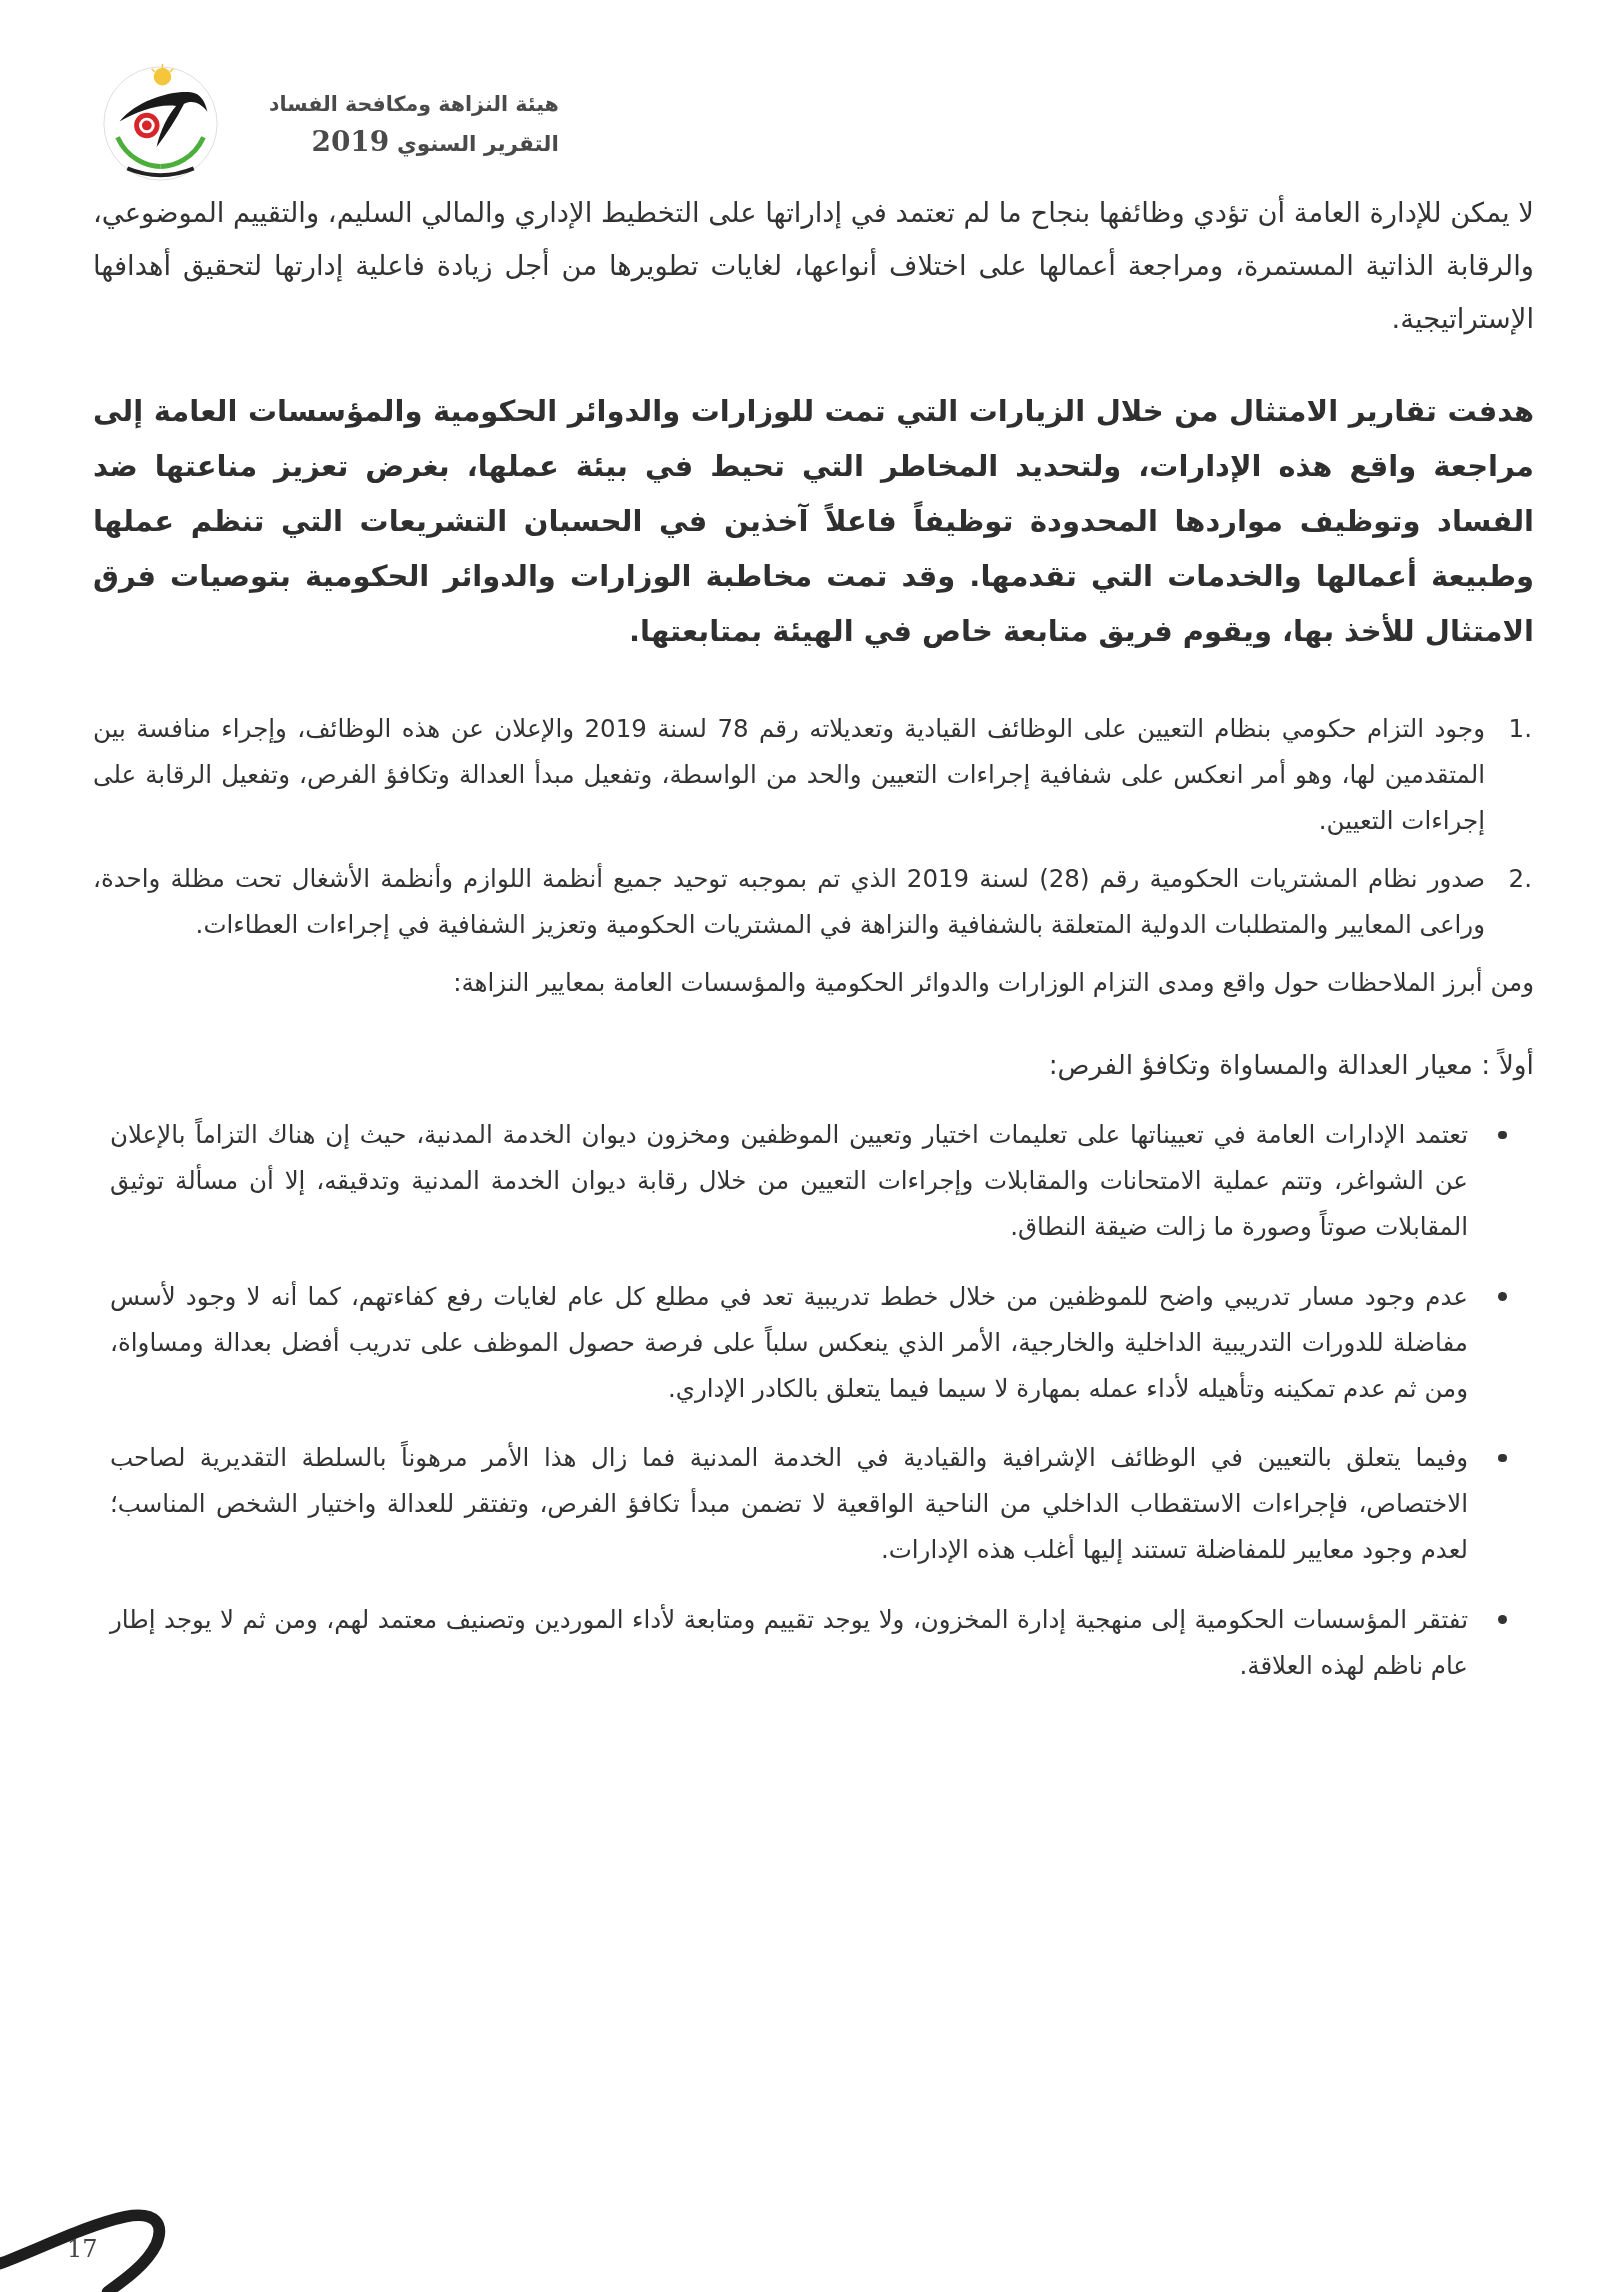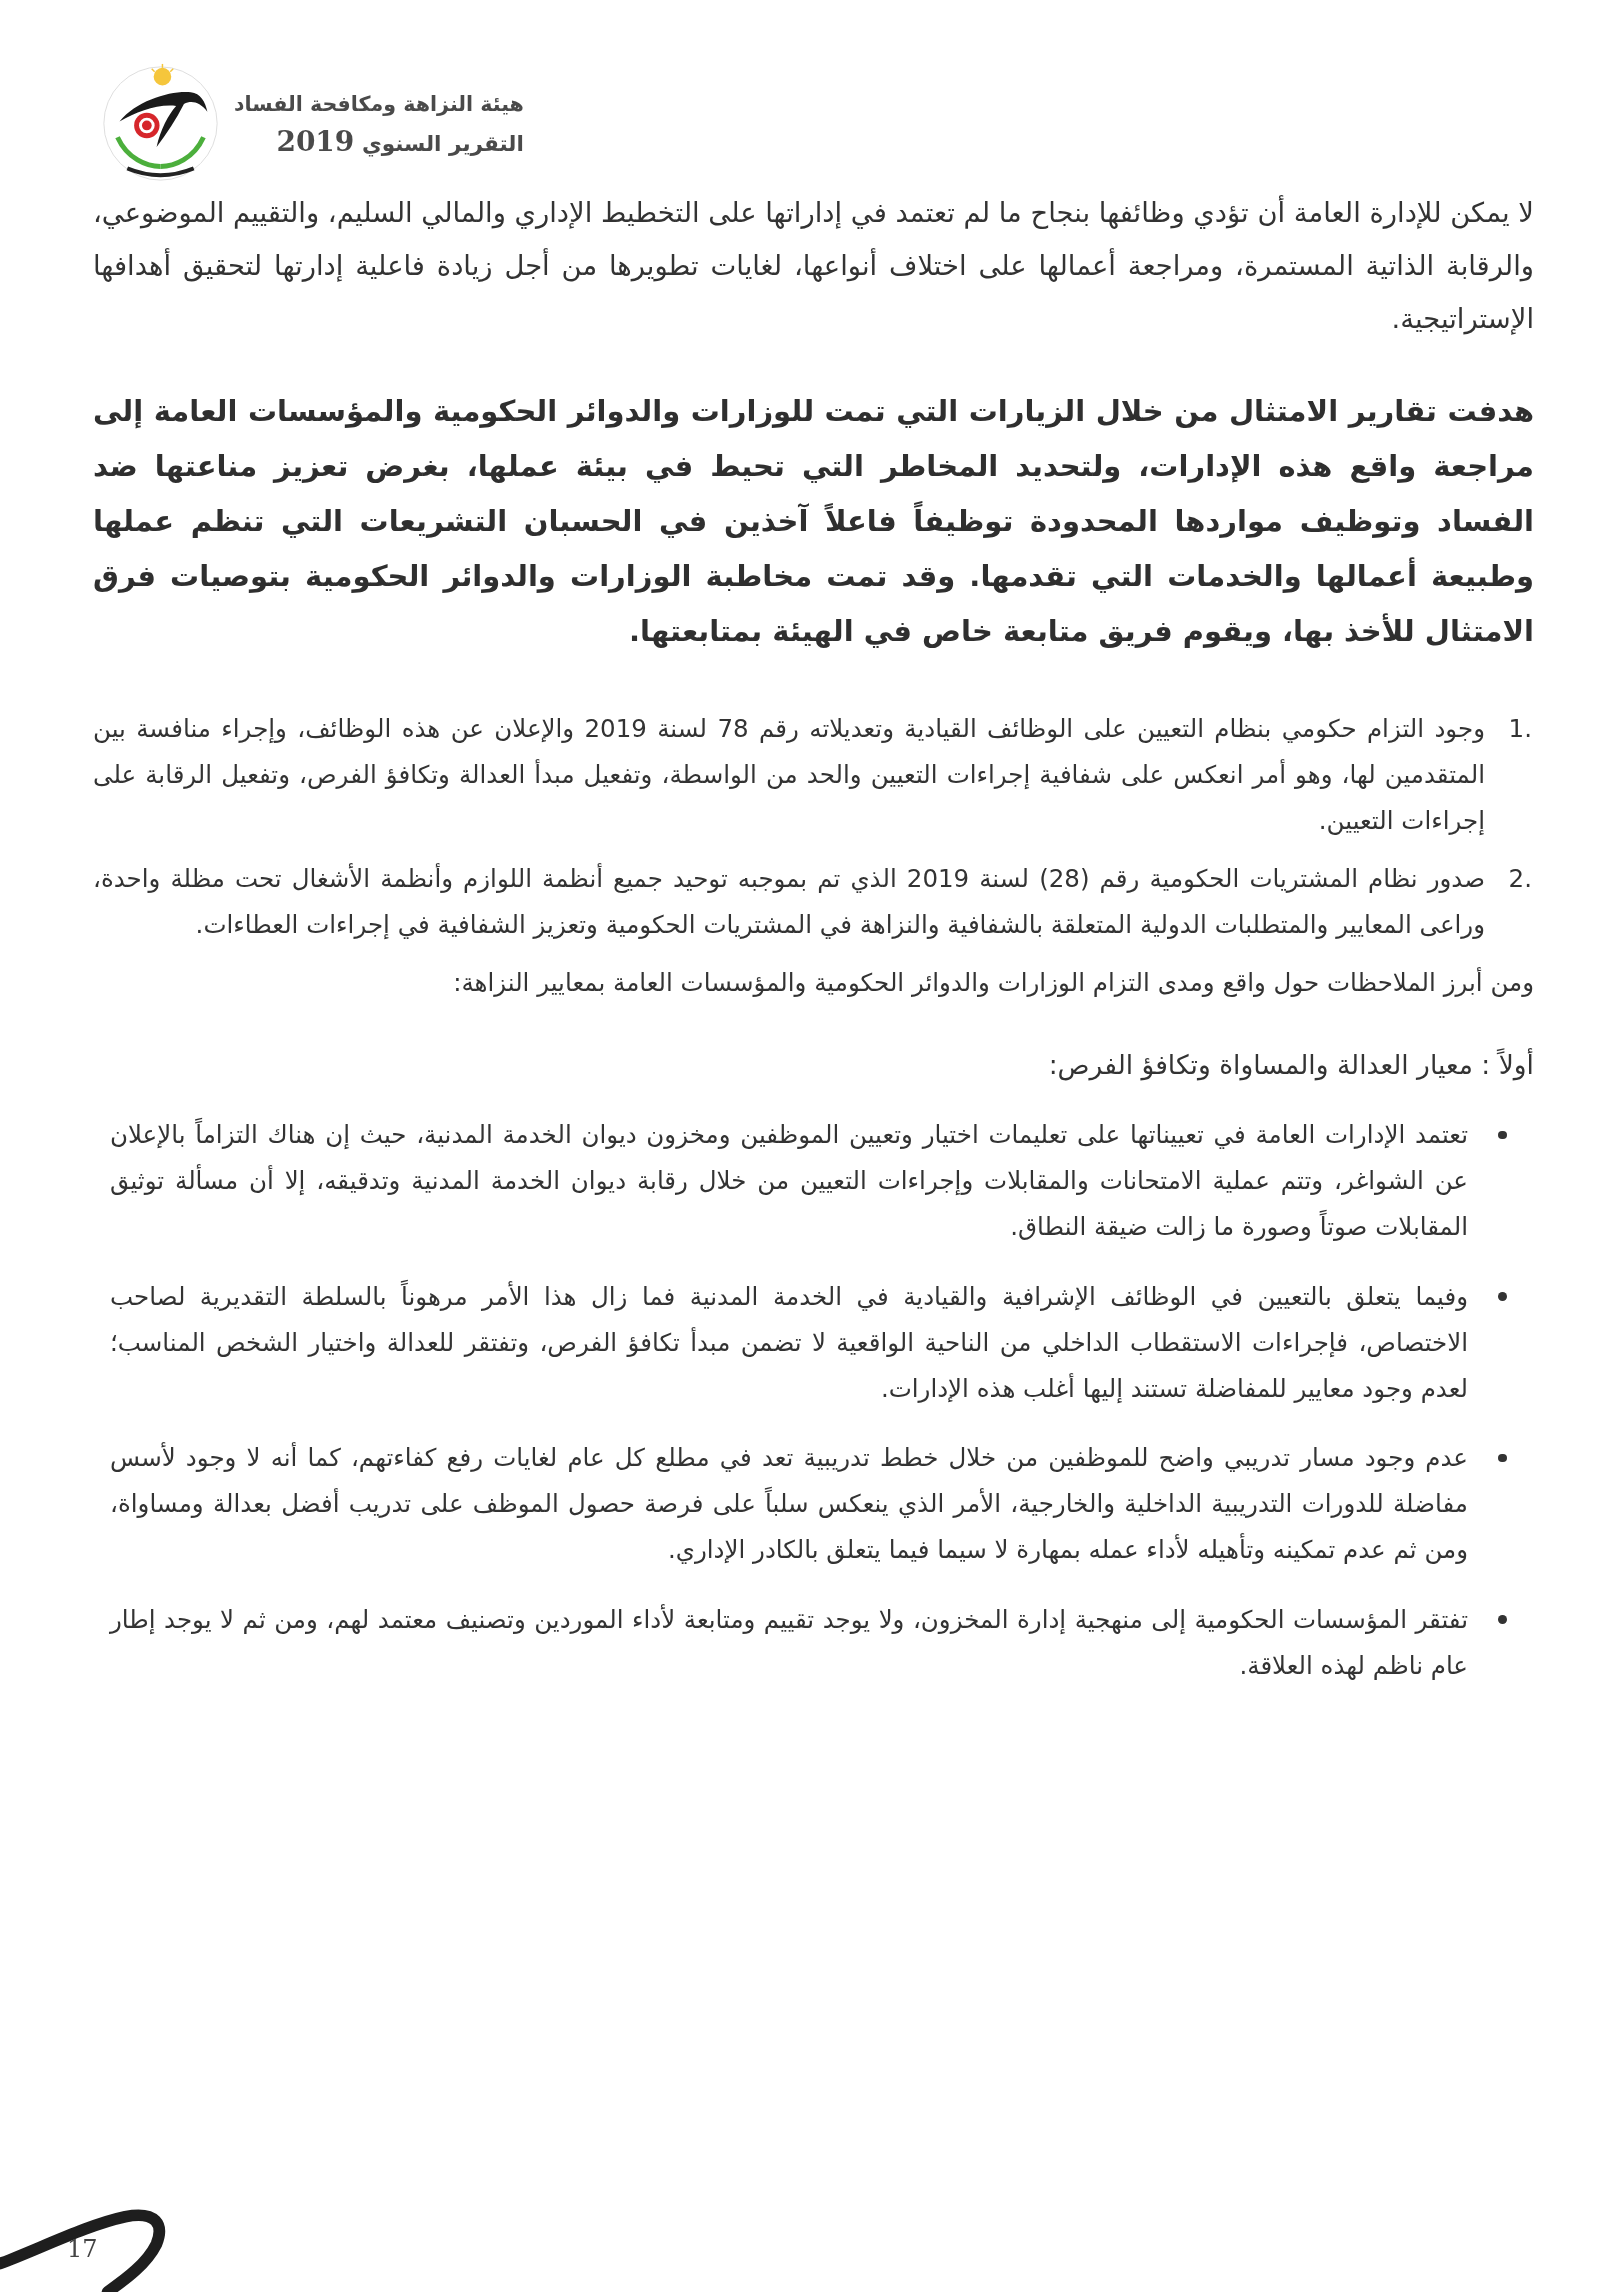--- a/index.html
+++ b/index.html
@@ -11,21 +11,21 @@
     overflow: hidden;
     font-family: "DejaVu Sans", "Liberation Sans", sans-serif;
     color: #333333;
   }
   .header {
     position: absolute;
     left: 98px;
     top: 61px;
     display: flex;
     align-items: center;
-    gap: 11px;
+    gap: 46px;
   }
   .logo { width: 125px; height: 125px; }
   .header-text {
     direction: rtl;
     text-align: right;
     color: #4a4a4a;
     font-weight: bold;
     line-height: 37px;
   }
   .header-org { font-size: 20.6px; }
@@ -185,25 +185,25 @@
 
   <h2 class="section-heading">أولاً : معيار العدالة والمساواة وتكافؤ الفرص:</h2>
 
   <ul class="bullets">
     <li>
       <span class="dot"></span>
       <span>تعتمد الإدارات العامة في تعييناتها على تعليمات اختيار وتعيين الموظفين ومخزون ديوان الخدمة المدنية، حيث إن هناك التزاماً بالإعلان عن الشواغر، وتتم عملية الامتحانات والمقابلات وإجراءات التعيين من خلال رقابة ديوان الخدمة المدنية وتدقيقه، إلا أن مسألة توثيق المقابلات صوتاً وصورة ما زالت ضيقة النطاق.</span>
     </li>
     <li>
       <span class="dot"></span>
+      <span>عدم وجود مسار تدريبي واضح للموظفين من خلال خطط تدريبية تعد في مطلع كل عام لغايات رفع كفاءتهم، كما أنه لا وجود لأسس مفاضلة للدورات التدريبية الداخلية والخارجية، الأمر الذي ينعكس سلباً على فرصة حصول الموظف على تدريب أفضل بعدالة ومساواة، ومن ثم عدم تمكينه وتأهيله لأداء عمله بمهارة لا سيما فيما يتعلق بالكادر الإداري.</span>
+    </li>
+    <li>
+      <span class="dot"></span>
       <span>وفيما يتعلق بالتعيين في الوظائف الإشرافية والقيادية في الخدمة المدنية فما زال هذا الأمر مرهوناً بالسلطة التقديرية لصاحب الاختصاص، فإجراءات الاستقطاب الداخلي من الناحية الواقعية لا تضمن مبدأ تكافؤ الفرص، وتفتقر للعدالة واختيار الشخص المناسب؛ لعدم وجود معايير للمفاضلة تستند إليها أغلب هذه الإدارات.</span>
-    </li>
-    <li>
-      <span class="dot"></span>
-      <span>عدم وجود مسار تدريبي واضح للموظفين من خلال خطط تدريبية تعد في مطلع كل عام لغايات رفع كفاءتهم، كما أنه لا وجود لأسس مفاضلة للدورات التدريبية الداخلية والخارجية، الأمر الذي ينعكس سلباً على فرصة حصول الموظف على تدريب أفضل بعدالة ومساواة، ومن ثم عدم تمكينه وتأهيله لأداء عمله بمهارة لا سيما فيما يتعلق بالكادر الإداري.</span>
     </li>
     <li>
       <span class="dot"></span>
       <span>تفتقر المؤسسات الحكومية إلى منهجية إدارة المخزون، ولا يوجد تقييم ومتابعة لأداء الموردين وتصنيف معتمد لهم، ومن ثم لا يوجد إطار عام ناظم لهذه العلاقة.</span>
     </li>
   </ul>
 </div>
 
 <svg class="footer-curve" viewBox="0 0 180 139">
   <path d="M0 110 C 40 95, 90 70, 128 62 C 160 56, 168 70, 160 90 C 150 110, 130 125, 110 139" fill="none" stroke="#1e1e1e" stroke-width="12" stroke-linecap="round"></path>

